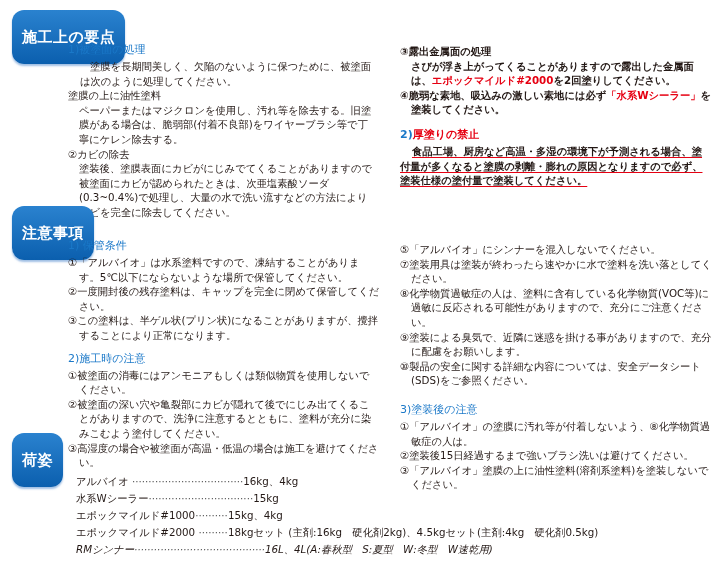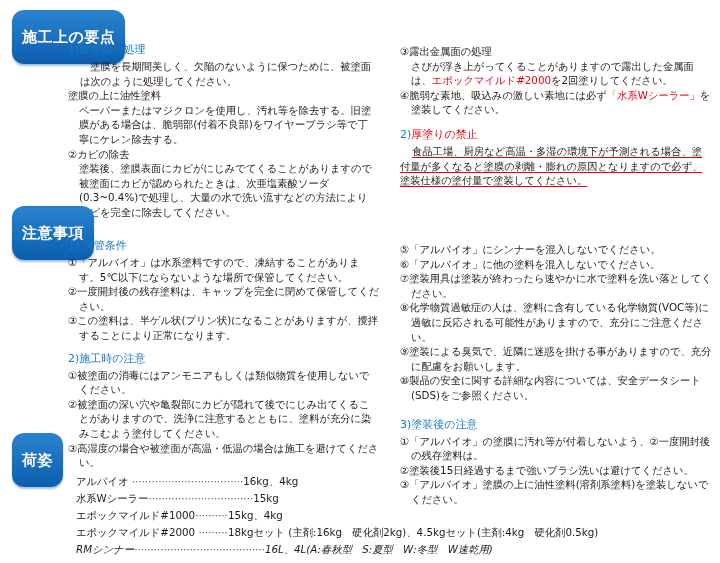--- a/index.html
+++ b/index.html
@@ -28,21 +28,21 @@
 
 <div class="col" style="left:68px;top:42px;width:310px;">
   <div class="sub">1)被塗面の処理</div>
   <div class="para" style="text-indent:10px;padding-left:12px;">塗膜を長期間美しく、欠陥のないように保つために、被塗面は次のように処理してください。</div>
   <div>塗膜の上に油性塗料</div>
   <div class="para">ペーパーまたはマジクロンを使用し、汚れ等を除去する。旧塗膜がある場合は、脆弱部(付着不良部)をワイヤーブラシ等で丁寧にケレン除去する。</div>
   <div>②カビの除去</div>
   <div class="para">塗装後、塗膜表面にカビがにじみでてくることがありますので被塗面にカビが認められたときは、次亜塩素酸ソーダ(0.3~0.4%)で処理し、大量の水で洗い流すなどの方法によりカビを完全に除去してください。</div>
 </div>
 
-<div class="col" style="left:400px;top:44px;width:312px;">
+<div class="col" style="left:400px;top:44px;width:312px;font-weight:bold;">
   <div>③露出金属面の処理</div>
   <div class="para"><span>さびが浮き上がってくることがありますので露出した金属面は、</span><span class="red">エポックマイルド#2000</span><span>を2回塗りしてください。</span></div>
   <div class="item"><span>④脆弱な素地、吸込みの激しい素地には必ず</span><span class="red">「水系Wシーラー」</span><span>を塗装してください。</span></div>
   <div class="gap"></div>
   <div class="sub"><span>2)</span><span class="redtxt">厚塗りの禁止</span></div>
   <div class="para ul" style="text-indent:12px;padding-left:0;">食品工場、厨房など高温・多湿の環境下が予測される場合、塗付量が多くなると塗膜の剥離・膨れの原因となりますので必ず、塗装仕様の塗付量で塗装してください。</div>
 </div>
 
 <div class="badge" style="left:12px;top:206px;">注意事項</div>
 
@@ -53,28 +53,27 @@
   <div class="item">③この塗料は、半ゲル状(プリン状)になることがありますが、攪拌することにより正常になります。</div>
   <div class="gap" style="height:8px"></div>
   <div class="sub">2)施工時の注意</div>
   <div class="item">①被塗面の消毒にはアンモニアもしくは類似物質を使用しないでください。</div>
   <div class="item">②被塗面の深い穴や亀裂部にカビが隠れて後でにじみ出てくることがありますので、洗浄に注意するとともに、塗料が充分に染みこむよう塗付してください。</div>
   <div class="item">③高湿度の場合や被塗面が高温・低温の場合は施工を避けてください。</div>
 </div>
 
 <div class="col" style="left:400px;top:242px;width:314px;">
   <div class="item">⑤「アルバイオ」にシンナーを混入しないでください。</div>
-  <div class="item">⑥「アルバイオ」に他の塗料を混入しないでください。</div>
   <div class="item">⑦塗装用具は塗装が終わったら速やかに水で塗料を洗い落としてください。</div>
   <div class="item">⑧化学物質過敏症の人は、塗料に含有している化学物質(VOC等)に過敏に反応される可能性がありますので、充分にご注意ください。</div>
   <div class="item">⑨塗装による臭気で、近隣に迷惑を掛ける事がありますので、充分に配慮をお願いします。</div>
   <div class="item">⑩製品の安全に関する詳細な内容については、安全データシート(SDS)をご参照ください。</div>
   <div class="gap" style="height:14px"></div>
   <div class="sub">3)塗装後の注意</div>
-  <div class="item">①「アルバイオ」の塗膜に汚れ等が付着しないよう、②一度開封後の残存塗料は。</div>
+  <div class="item">①「アルバイオ」の塗膜に汚れ等が付着しないよう、⑧化学物質過敏症の人は。</div>
   <div class="item">②塗装後15日経過するまで強いブラシ洗いは避けてください。</div>
   <div class="item">③「アルバイオ」塗膜の上に油性塗料(溶剤系塗料)を塗装しないでください。</div>
 </div>
 
 <div class="badge" style="left:12px;top:433px;">荷姿</div>
 
 <div class="pk-row" style="top:466px;">
   <span class="name">アルバイオ</span><span class="dots"> ··································</span><span>16kg、4kg</span>
 </div>
 <div class="pk-row" style="top:483px;">

